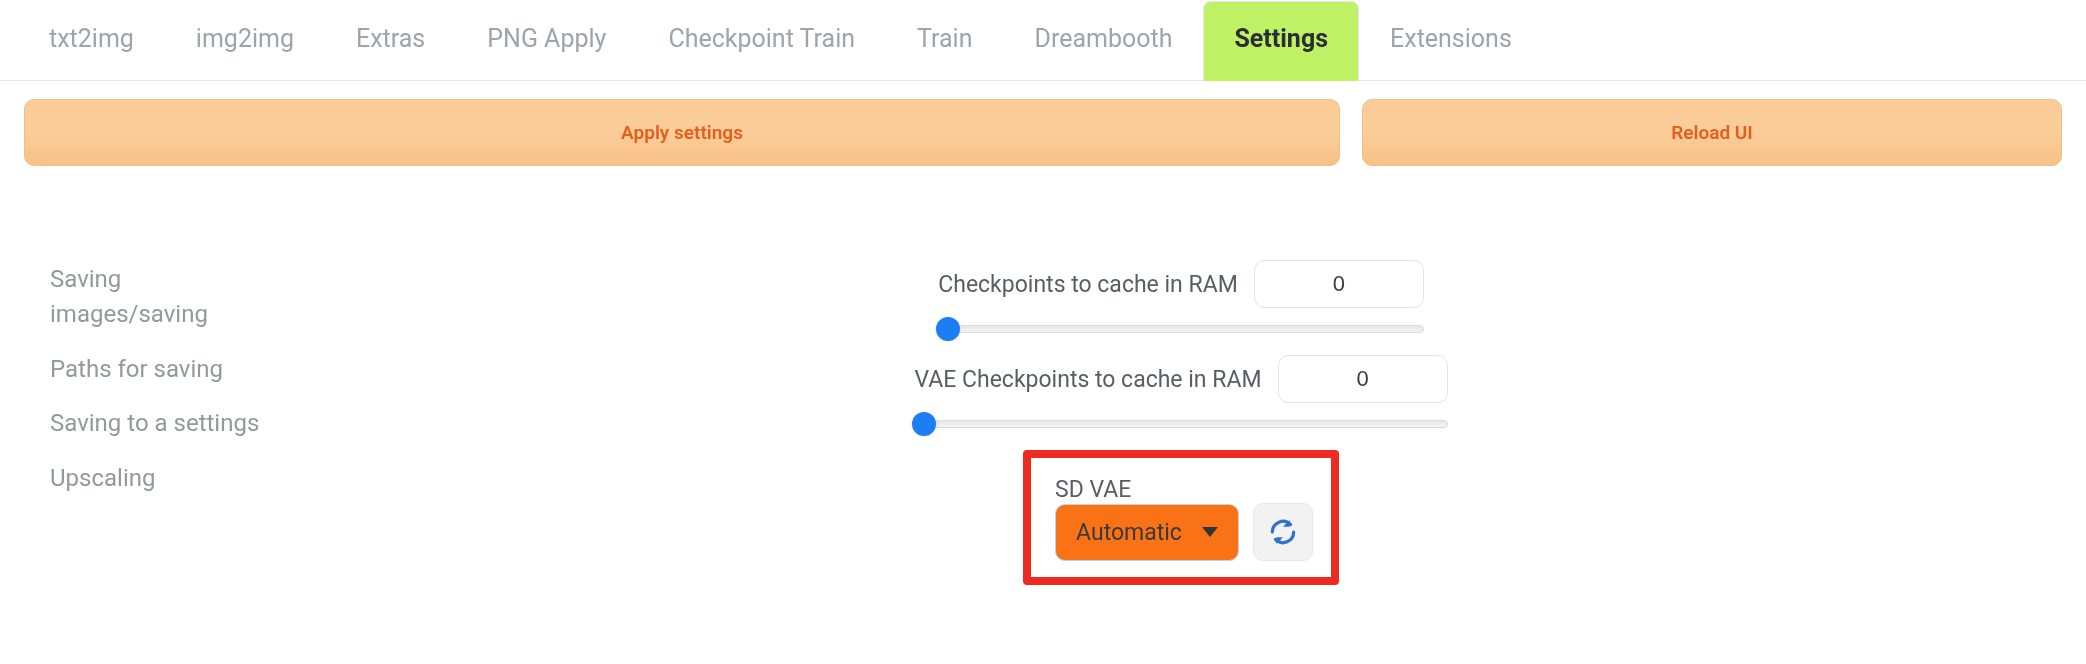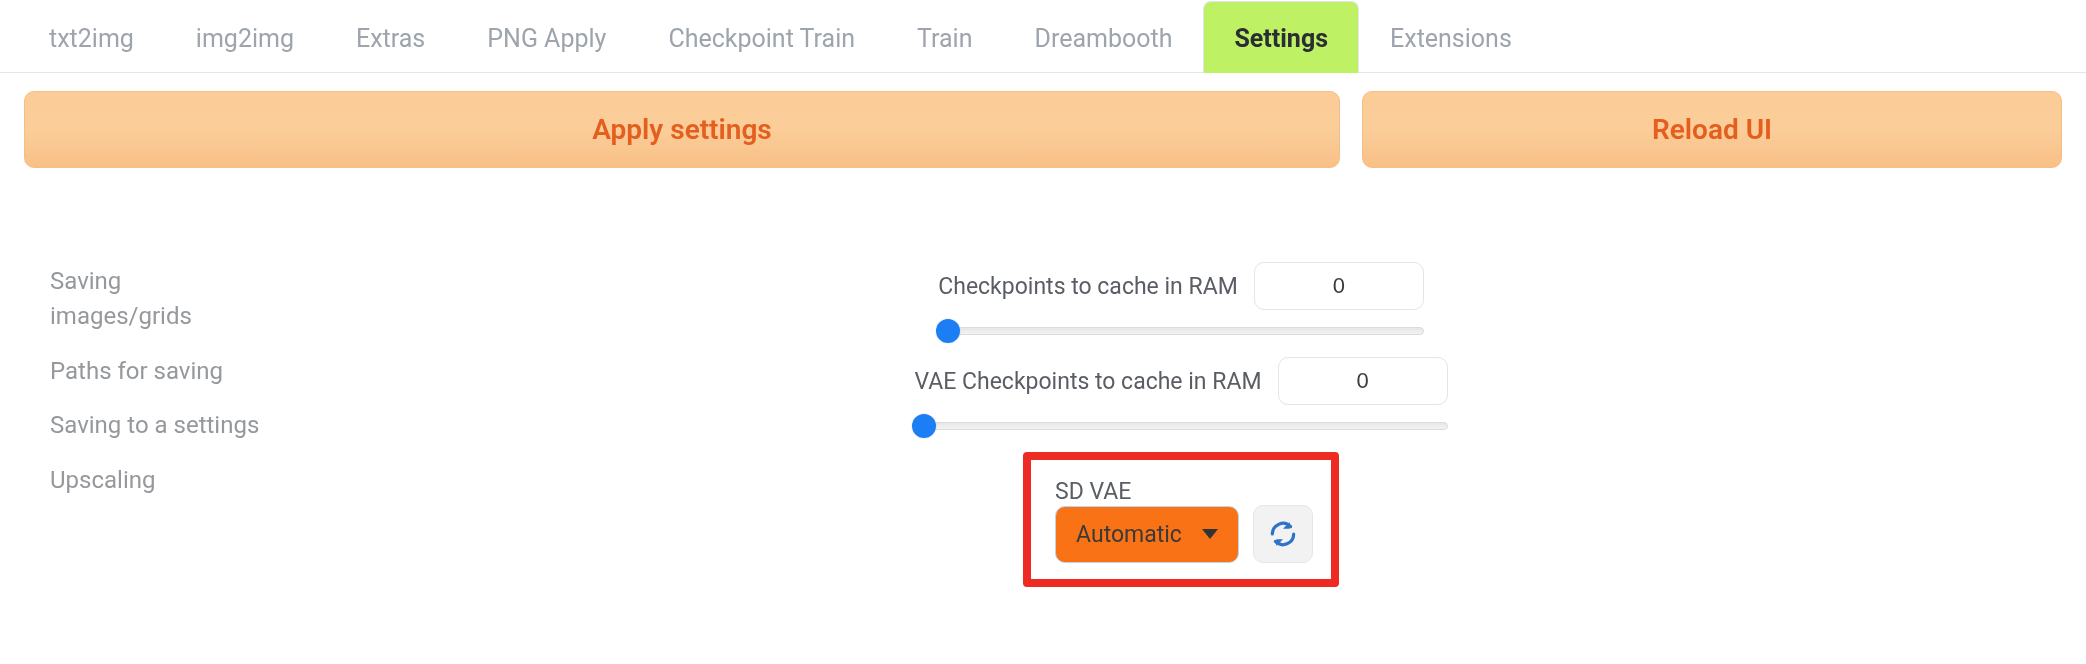--- a/index.html
+++ b/index.html
@@ -13,21 +13,21 @@
     
     
     .tabs {
       display: flex;
       align-items: center;
       gap: 0;
       border-bottom: 1px solid #e5e5e5;
       padding-left: 18px;
     }
     .tab {
-      padding: 22px 30px 20px 30px;
+      padding: 22px 30px 28px 30px;
       color: #9da4ac;
       font-size: 25px;
       cursor: pointer;
       border: 1px solid transparent;
       border-bottom: none;
       position: relative;
       top: 1px;
     }
     .tab.active {
       color: #2a2d34;
@@ -42,21 +42,21 @@
     .action-row {
       display: flex;
       gap: 22px;
       padding: 18px 24px 14px 24px;
     }
     .btn {
       flex: 1;
       text-align: center;
       padding: 21px 0;
       border-radius: 10px;
-      font-size: 28px;
+      font-size: 19px;
       font-weight: 600;
       color: #e45e1e;
       background: linear-gradient(180deg, #fbcc98 0%, #fbcd99 50%, #f8c086 100%);
       border: 1px solid #f5be85;
       cursor: pointer;
     }
     .btn-reload { flex: 0 0 700px; }
     
     
     .content {
@@ -200,21 +200,21 @@
 </div>
 
 <div class="action-row">
   <div class="btn">Apply settings</div>
   <div class="btn btn-reload">Reload UI</div>
 </div>
 
 <div class="content">
 
   <div class="sidebar">
-    <div class="sidebar-item">Saving images/grids</div>
+    <div class="sidebar-item">Saving images/saving</div>
     <div class="sidebar-item">Paths for saving</div>
     <div class="sidebar-item">Saving to a settings</div>
     <div class="sidebar-item">Upscaling</div>
   </div>
 
   <div class="main">
 
     <div class="setting-block">
       <div class="setting-row">
         <div class="setting-label">Checkpoints to cache in RAM</div>

